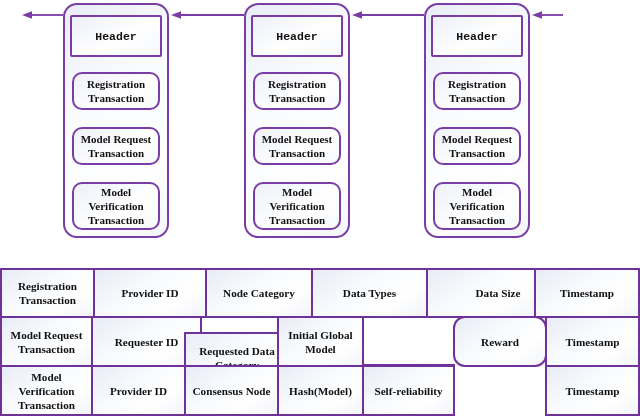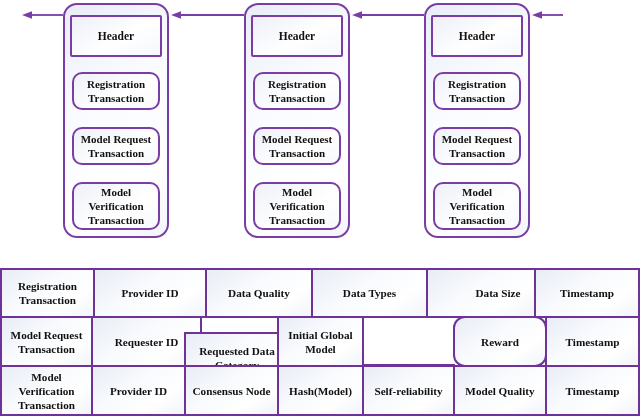--- a/index.html
+++ b/index.html
@@ -36,21 +36,21 @@
     flex-direction: column;
     align-items: stretch;
   }
   .header-box {
     height: 42px;
     box-sizing: border-box;
     border: 2px solid var(--purple);
     border-radius: 2px;
     background: linear-gradient(150deg, #edf0f8 0%, #ffffff 55%, #f6f8fc 100%);
     display: flex; align-items: center; justify-content: center;
-    font-weight: 700; font-size: 11.5px;
+    font-weight: 700; font-size: 11.5px; font-family: Liberation Mono, monospace;
   }
   .tx-box {
     box-sizing: border-box;
     margin: 0 2px;
     border: 2px solid var(--purple);
     border-radius: 10px;
     background: linear-gradient(150deg, #eef1f8 0%, #ffffff 60%, #f7f9fc 100%);
     display: flex; align-items: center; justify-content: center;
     text-align: center;
     font-weight: 700; font-size: 11px; line-height: 1.28;
@@ -123,38 +123,37 @@
         <div class="tx-box tx0">Registration Transaction</div>
         <div class="tx-box tx1">Model Request Transaction</div>
         <div class="tx-box tx2">Model Verification Transaction</div>
       </div>
     </div>
 
   <div class="ftable">
       <div class="trow" style="top: 0px; height: 50px;">
         <div class="tcell" style="left: 0px; width: 95px;">Registration Transaction</div>
         <div class="tcell" style="left: 93px; width: 114px;">Provider ID</div>
-        <div class="tcell" style="left: 205px; width: 108px;">Data  Quality</div>
+        <div class="tcell" style="left: 205px; width: 108px;">Node  Category</div>
         <div class="tcell" style="left: 311px; width: 117px;">Data Types</div>
         <div class="tcell" style="left: 426px; width: 110px; padding-left: 36px;">Data Size</div>
         <div class="tcell" style="left: 534px; width: 106px;">Timestamp</div>
       </div>
       <div class="trow" style="top: 48px; height: 51px;">
         <div class="tcell" style="left: 0px; width: 93px;">Model Request Transaction</div>
         <div class="tcell" style="left: 91px; width: 111px;">Requester ID</div>
         <div class="tcell" style="left: 184px; width: 106px; margin-top: 16px;">Requested Data Category</div>
         <div class="tcell" style="left: 277px; width: 87px;">Initial Global Model</div>
         <div class="tcell" style="left: 362px; width: 93px; margin-top: 48px;">Evaluation Criteria</div>
         <div class="tcell" style="left: 453px; width: 94px; border-radius: 12px;">Reward</div>
         <div class="tcell" style="left: 545px; width: 95px;">Timestamp</div>
       </div>
       <div class="trow" style="top: 97px; height: 51px;">
         <div class="tcell" style="left: 0px; width: 93px;">Model Verification Transaction</div>
         <div class="tcell" style="left: 91px; width: 95px;">Provider ID</div>
         <div class="tcell" style="left: 184px; width: 95px;">Consensus Node</div>
         <div class="tcell" style="left: 277px; width: 87px;">Hash(Model)</div>
         <div class="tcell" style="left: 362px; width: 93px;">Self-reliability</div>
-        <div class="tcell" style="left: 453px; width: 94px;">Model Quality</div>
         <div class="tcell" style="left: 545px; width: 95px;">Timestamp</div>
       </div>
     </div>
 
 </div>
 
 </body></html>

